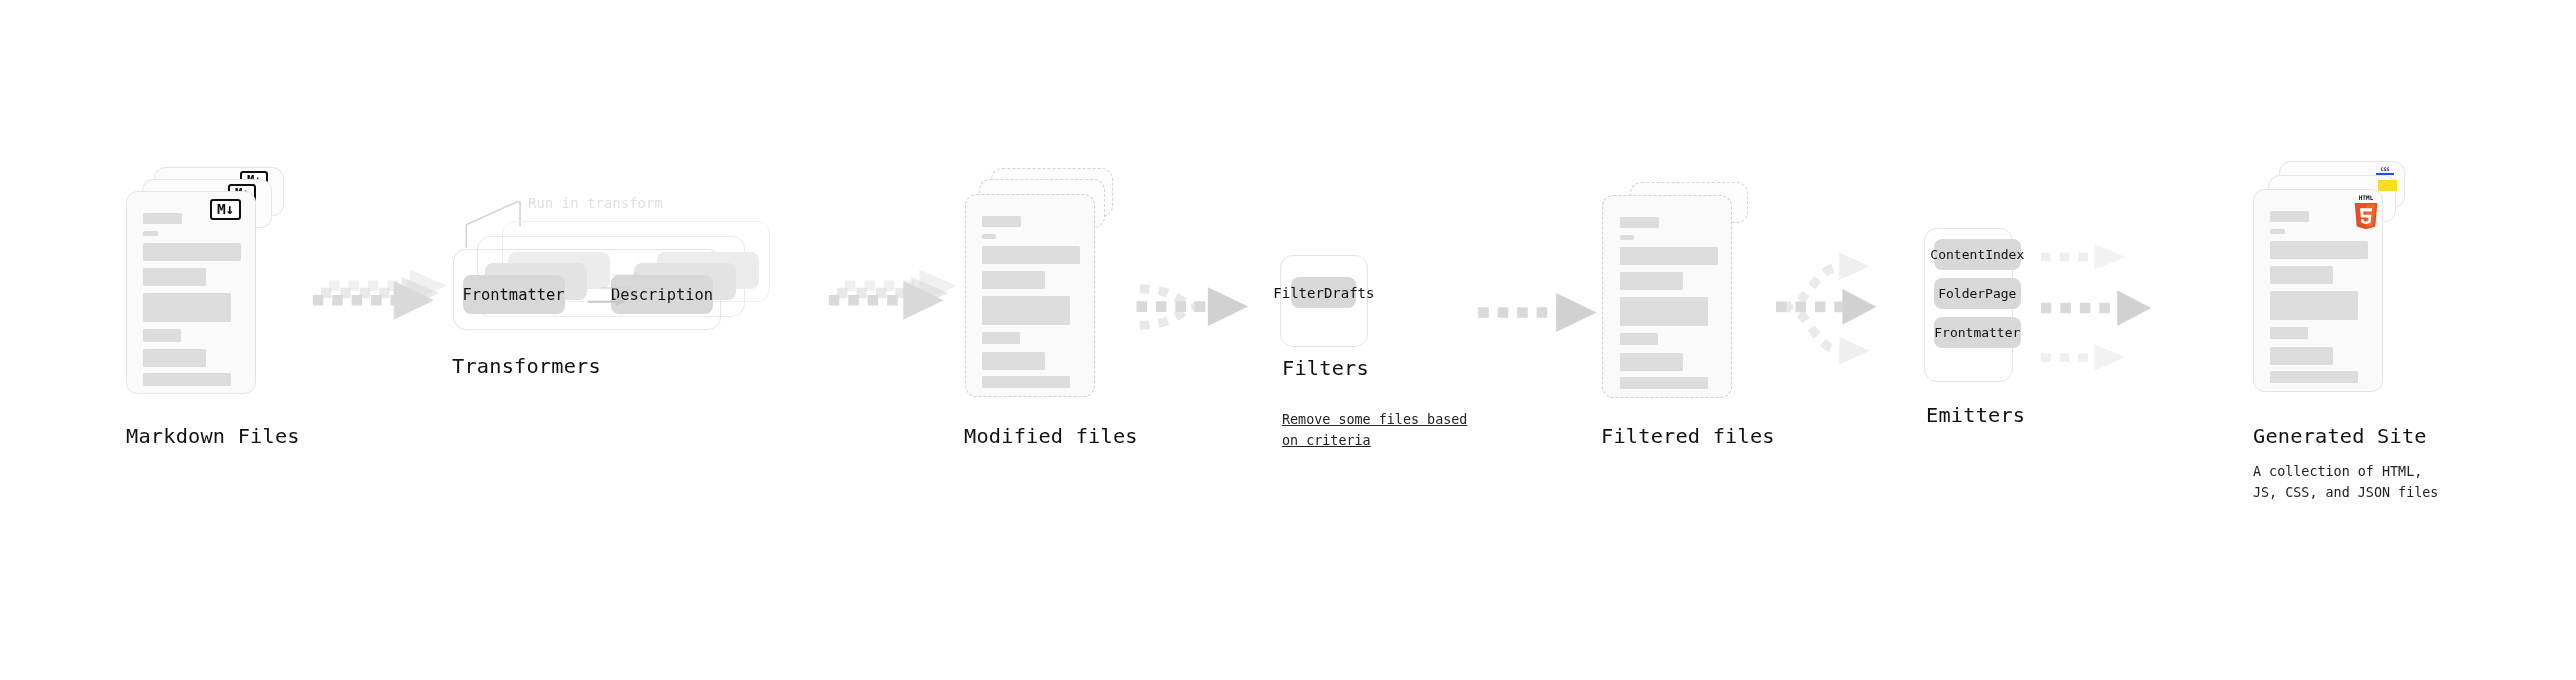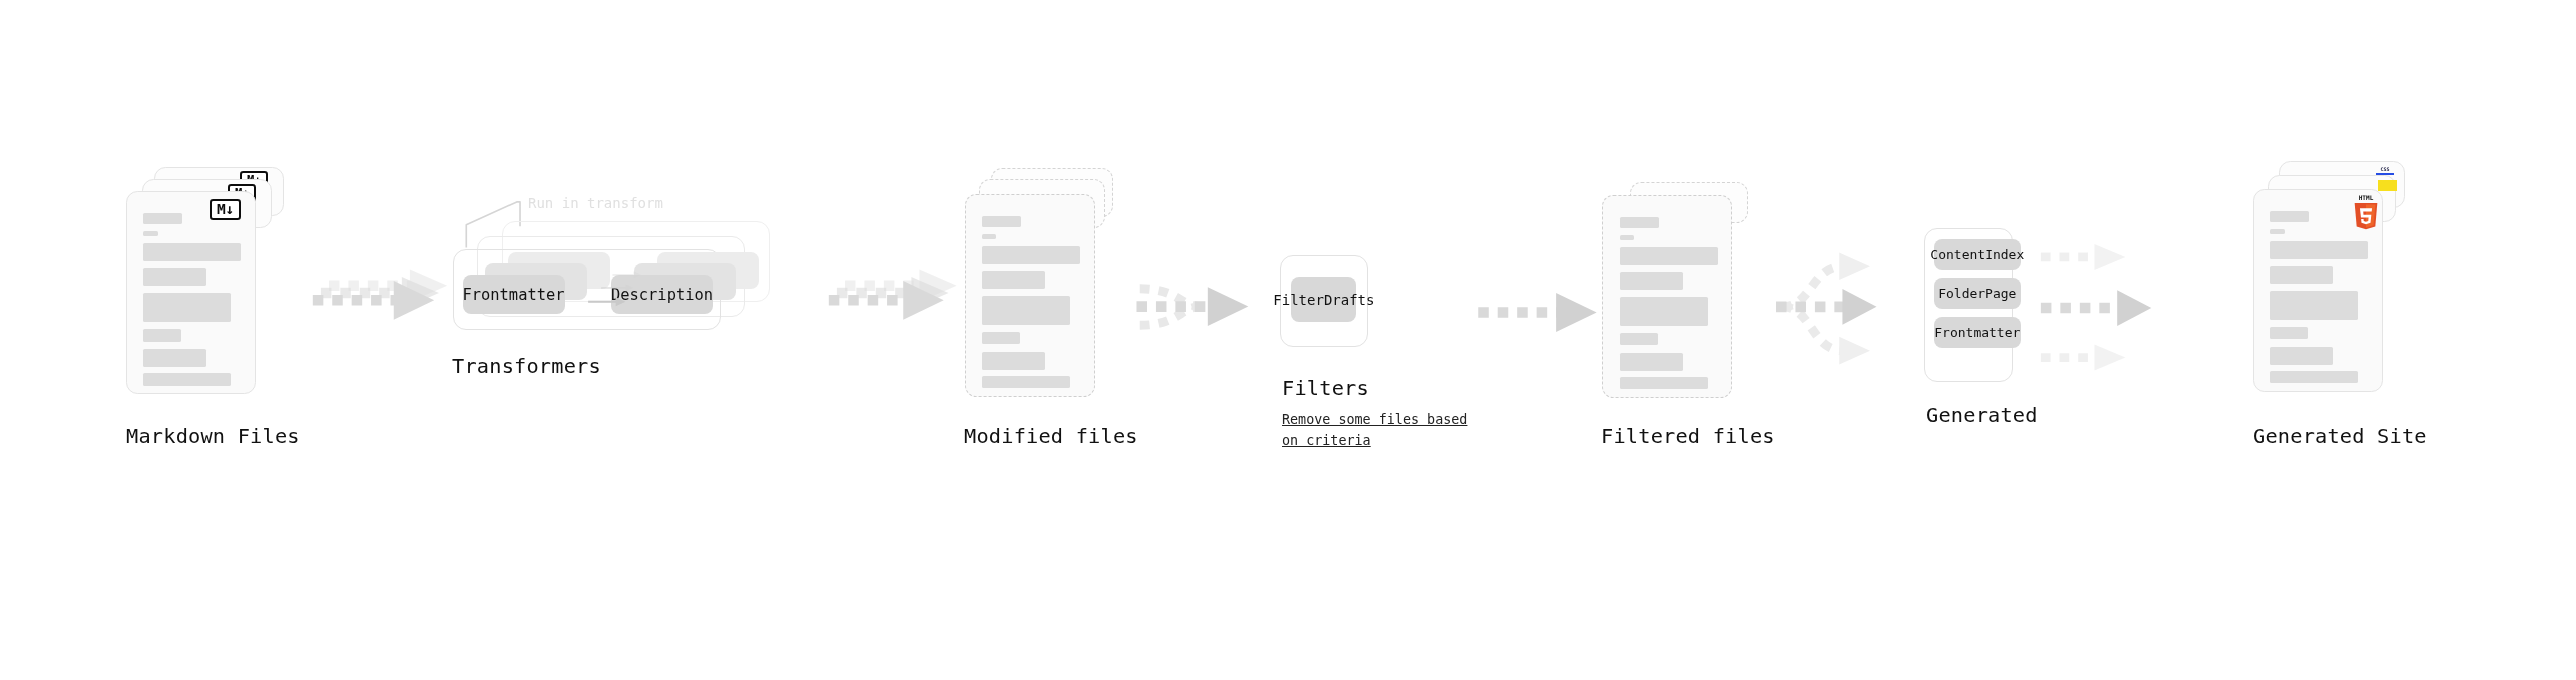--- a/index.html
+++ b/index.html
@@ -230,24 +230,24 @@
 
   <svg class="svgnode" width="154" height="114" style="left:1130px; top:248px;" viewBox="0 0 190 140">
     <path d="M 12 50 C 60 50 62 72 88 72" fill="none" stroke="#e8e8e8" stroke-width="11" stroke-dasharray="12 11"></path>
     <path d="M 12 95 C 60 95 62 72 88 72" fill="none" stroke="#e8e8e8" stroke-width="11" stroke-dasharray="12 11"></path>
     <line x1="8" y1="72" x2="100" y2="72" stroke="#d9d9d9" stroke-width="13" stroke-dasharray="13 11"></line>
     <polygon points="96,48 146,72 96,96" fill="#d1d1d1"></polygon>
   </svg>
 
   <div class="node" style="left:1280px; top:240px;">
     <div class="groupbox" style="left:0px; top:14.6px; width:88px; height:92px;"></div>
-    <div class="chip" style="left:11.4px; top:37px; width:65px; height:45px; font-size:14px;">FilterDrafts</div>
-  </div>
-
-  <div class="title" style="left:1282px; top:376px;">Filters</div>
+    <div class="chip" style="left:11.4px; top:37px; width:65px; height:31px; font-size:14px;">FilterDrafts</div>
+  </div>
+
+  <div class="title" style="left:1282px; top:356px;">Filters</div>
   <div class="sub" style="left:1282px; top:410px;text-decoration:underline;">Remove some files based
 on criteria</div>
 
   <svg class="svgnode" width="146" height="65" style="left:1475px; top:280px;" viewBox="0 0 180 80">
     <line x1="4" y1="40" x2="104" y2="40" stroke="#d9d9d9" stroke-width="13" stroke-dasharray="13 11"></line>
     <polygon points="100,16 150,40 100,64" fill="#d1d1d1"></polygon>
   </svg>
 
   <div class="node" style="left:1599px; top:179px;">
     <div class="ghost dashed" style="left:31px; top:3.3px; width:118px; height:41px;"></div>
@@ -274,21 +274,21 @@
     <polygon points="82,74 124,96 82,118" fill="#d1d1d1"></polygon>
   </svg>
 
   <div class="node" style="left:1924px; top:213px;">
     <div class="groupbox" style="left:0px; top:14.6px; width:89px; height:154px;"></div>
     <div class="chip" style="left:9.8px; top:26px; width:87px; height:31px; font-size:13px;">ContentIndex</div>
     <div class="chip" style="left:9.8px; top:65px; width:87px; height:31px; font-size:13px;">FolderPage</div>
     <div class="chip" style="left:9.8px; top:104px; width:87px; height:31px; font-size:13px;">Frontmatter</div>
   </div>
 
-  <div class="title" style="left:1926px; top:403px;">Generated</div>
+  <div class="title" style="left:1926px; top:403px;">Emitters</div>
 
   <svg class="svgnode" width="203" height="163" style="left:2036px; top:229px;" viewBox="0 0 250 200">
     <g opacity="0.55">
       <line x1="6" y1="34" x2="76" y2="34" stroke="#e3e3e3" stroke-width="11" stroke-dasharray="12 11"></line>
       <polygon points="72,18 110,34 72,50" fill="#e8e8e8"></polygon>
     </g>
     <g>
       <line x1="6" y1="97" x2="104" y2="97" stroke="#d9d9d9" stroke-width="13" stroke-dasharray="13 11"></line>
       <polygon points="100,75 142,97 100,119" fill="#d1d1d1"></polygon>
     </g>
@@ -327,15 +327,17 @@
       <text x="17" y="8" font-size="7.5" font-weight="bold" fill="#0d0d0d" text-anchor="middle" font-family="DejaVu Sans Mono, monospace">HTML</text>
       <path d="M 3 11 L 31 11 L 28.5 40 L 17 43.5 L 5.5 40 Z" fill="#e34f26"></path>
       <path d="M 17 13 L 17 41.6 L 26.4 38.7 L 28.6 13 Z" fill="#ef652a"></path>
       <path d="M 9.5 17.5 L 24.5 17.5 L 24 21.5 L 13.6 21.5 L 13.9 25.5 L 23.6 25.5
                L 22.6 35.6 L 17 37.3 L 11.4 35.6 L 11 31 L 14 31 L 14.2 33.4
                L 17 34.2 L 19.8 33.4 L 20.2 29 L 10.8 29 Z" fill="#ffffff"></path>
     </svg>
   </div>
 
   <div class="title" style="left:2253px; top:424px;">Generated Site</div>
+  <div class="sub" style="left:2253px; top:462px;">A collection of HTML,
+JS, CSS, and JSON files</div>
 
 </div>
 
 
 </body></html>

